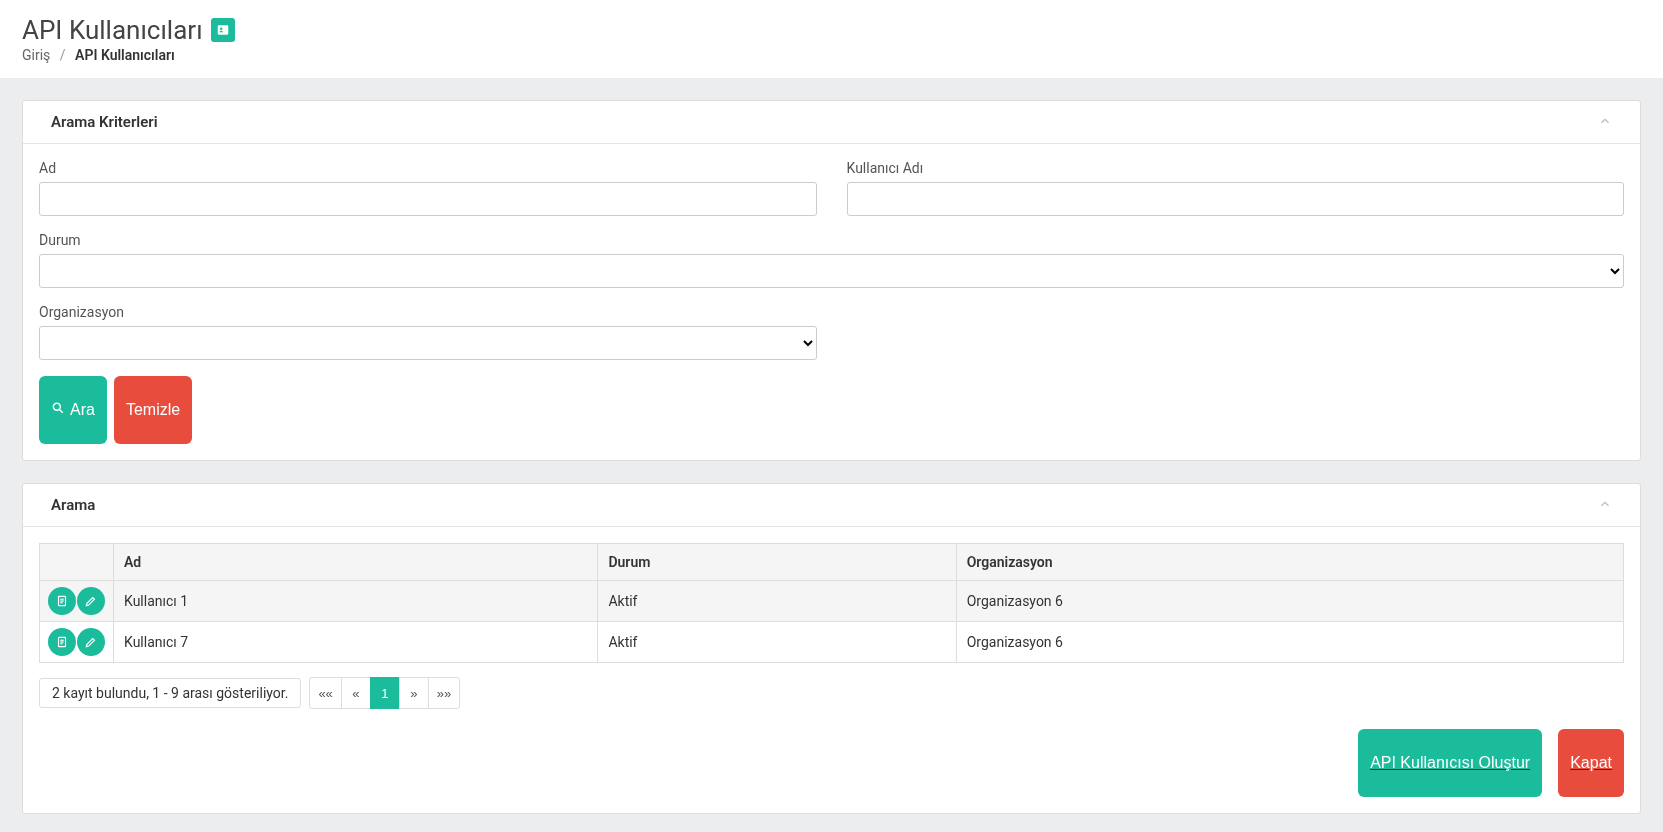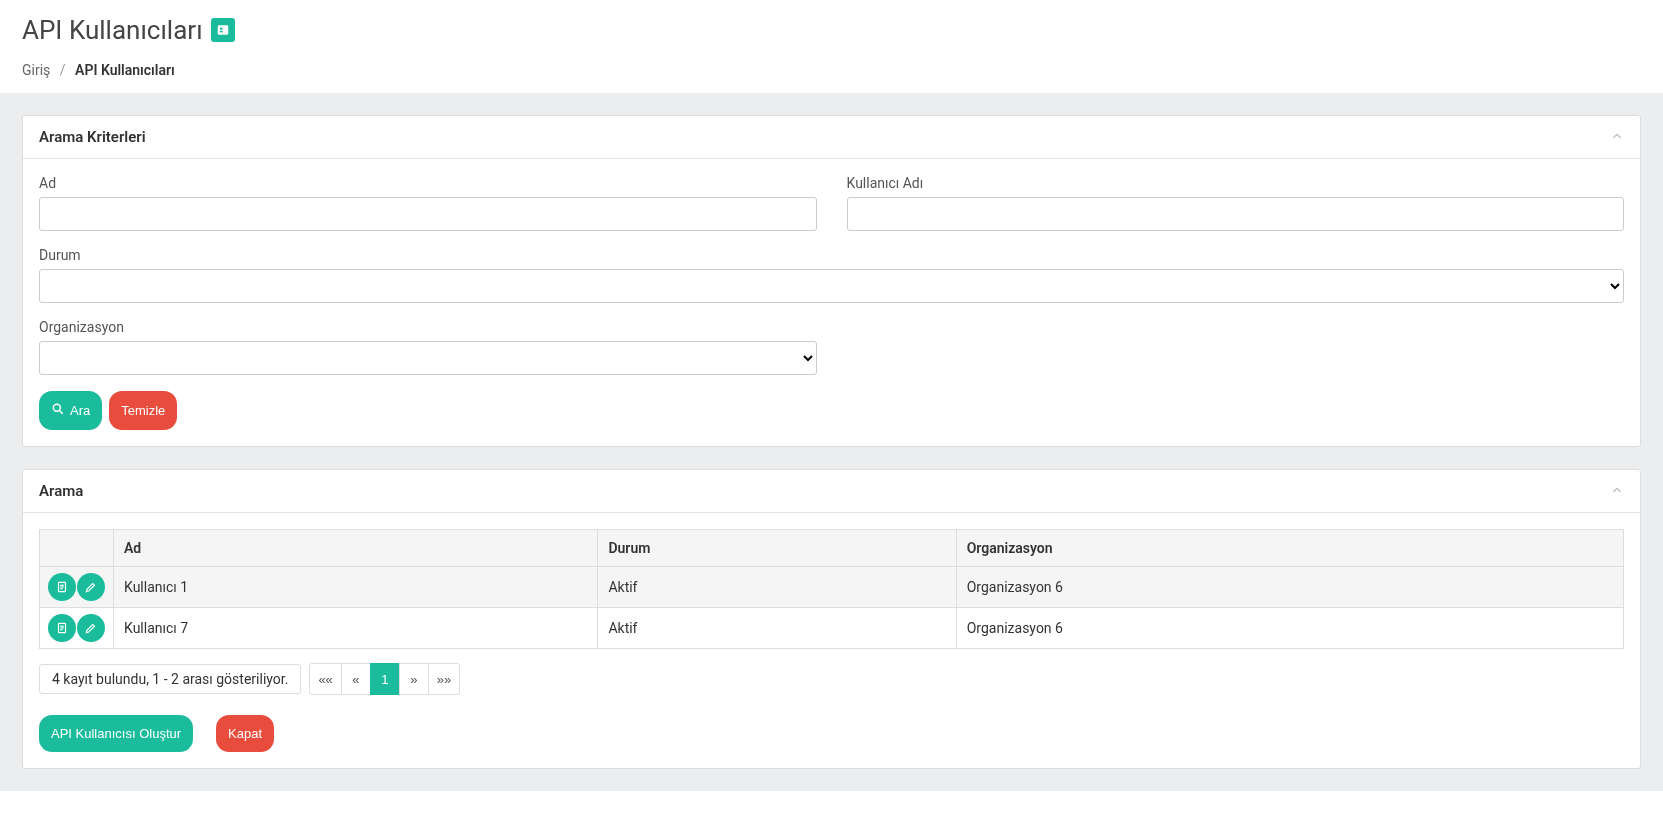--- a/index.html
+++ b/index.html
@@ -25,40 +25,40 @@
       display: inline-flex;
       align-items: center;
       justify-content: center;
       width: 24px;
       height: 24px;
       background: #1abc9c;
       border-radius: 3px;
       color: #fff;
     }
     .breadcrumb {
-      margin-top: 17px;
+      margin-top: 2px;
       font-size: 14px;
       color: #666;
     }
     .breadcrumb a { color: #666; text-decoration: none; }
     .breadcrumb .sep { margin: 0 6px; color: #999; }
     .breadcrumb .current { font-weight: 600; color: #333; }
     .content-area {
       background: #ecedee;
       padding: 22px;
     }
     .panel {
       background: #fff;
       border: 1px solid #ddd;
       border-radius: 3px;
       margin-bottom: 22px;
     }
     .panel:last-child { margin-bottom: 0; }
     .panel-header {
-      padding: 12px 16px;
+      padding: 12px 28px;
       border-bottom: 1px solid #e5e5e5;
       display: flex;
       justify-content: space-between;
       align-items: center;
     }
     .panel-title {
       font-size: 15px;
       font-weight: 600;
       color: #333;
     }
@@ -94,24 +94,24 @@
       border-radius: 3px;
       background: #fff;
     }
     select.form-control {
       appearance: auto;
     }
     .btn {
       display: inline-flex;
       align-items: center;
       gap: 5px;
-      padding: 11px 12px;
-      font-size: 13px;
+      padding: 25px 12px;
+      font-size: 16px;
       border: none;
-      border-radius: 13px;
+      border-radius: 6px;
       cursor: pointer;
       color: #fff;
     }
     .btn-teal { background: #1abc9c; }
     .btn-red { background: #e74c3c; }
     .btn-group { display: flex; gap: 7px; }
     .table {
       width: 100%;
       border-collapse: collapse;
       border: 1px solid #ddd;
@@ -172,23 +172,24 @@
       color: #555;
       font-size: 13px;
       cursor: pointer;
       margin-left: -1px;
     }
     .pager-btn:first-child { border-radius: 3px 0 0 3px; margin-left: 0; }
     .pager-btn:last-child { border-radius: 0 3px 3px 0; }
     .pager-btn.active { background: #1abc9c; color: #fff; border-color: #1abc9c; }
     .footer-actions {
       display: flex;
-      justify-content: flex-start;
-      gap: 23px;
+      justify-content: flex-end;
+      gap: 16px;
       margin-top: 20px;
+      text-decoration: underline;
     }
     svg { width: 14px; height: 14px; }
   </style>
 </head>
 <body>
 
 <div class="header">
   <h1 class="page-title">
     <span>API Kullanıcıları</span>
     <span class="page-title-icon">
@@ -312,21 +313,21 @@
                 </button>
             </td>
             <td>Kullanıcı 7</td>
             <td>Aktif</td>
             <td>Organizasyon 6</td>
           </tr>
         </tbody>
       </table>
 
       <div class="pager-row">
-        <div class="pager-info">4 kayıt bulundu, 1 - 2 arası gösteriliyor.</div>
+        <div class="pager-info">2 kayıt bulundu, 1 - 9 arası gösteriliyor.</div>
         <div class="pager">
           <button class="pager-btn">««</button>
           <button class="pager-btn">«</button>
           <button class="pager-btn active">1</button>
           <button class="pager-btn">»</button>
           <button class="pager-btn">»»</button>
         </div>
       </div>
 
       <div class="footer-actions">

